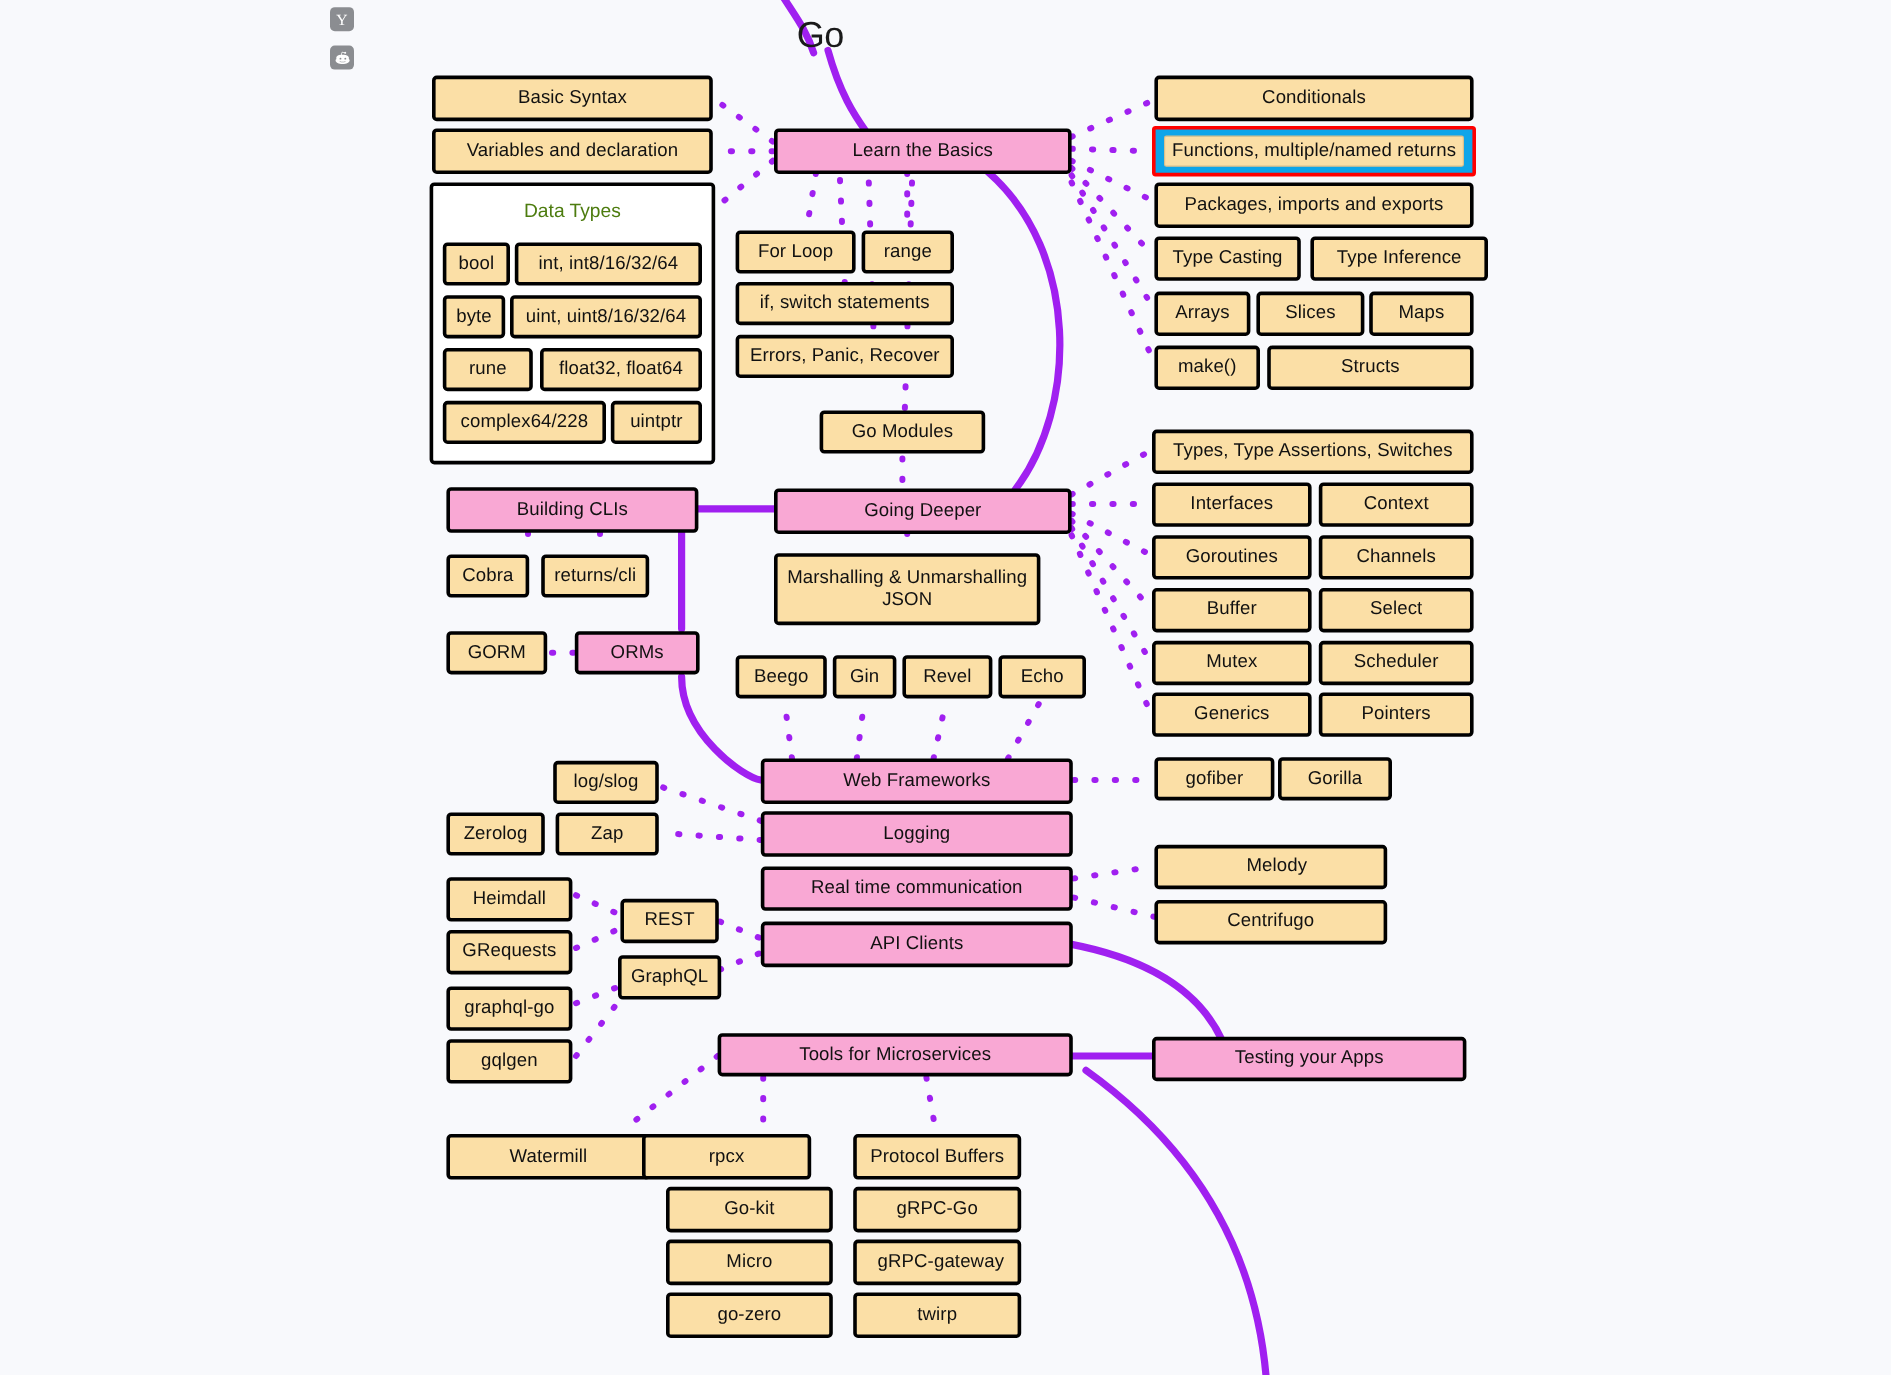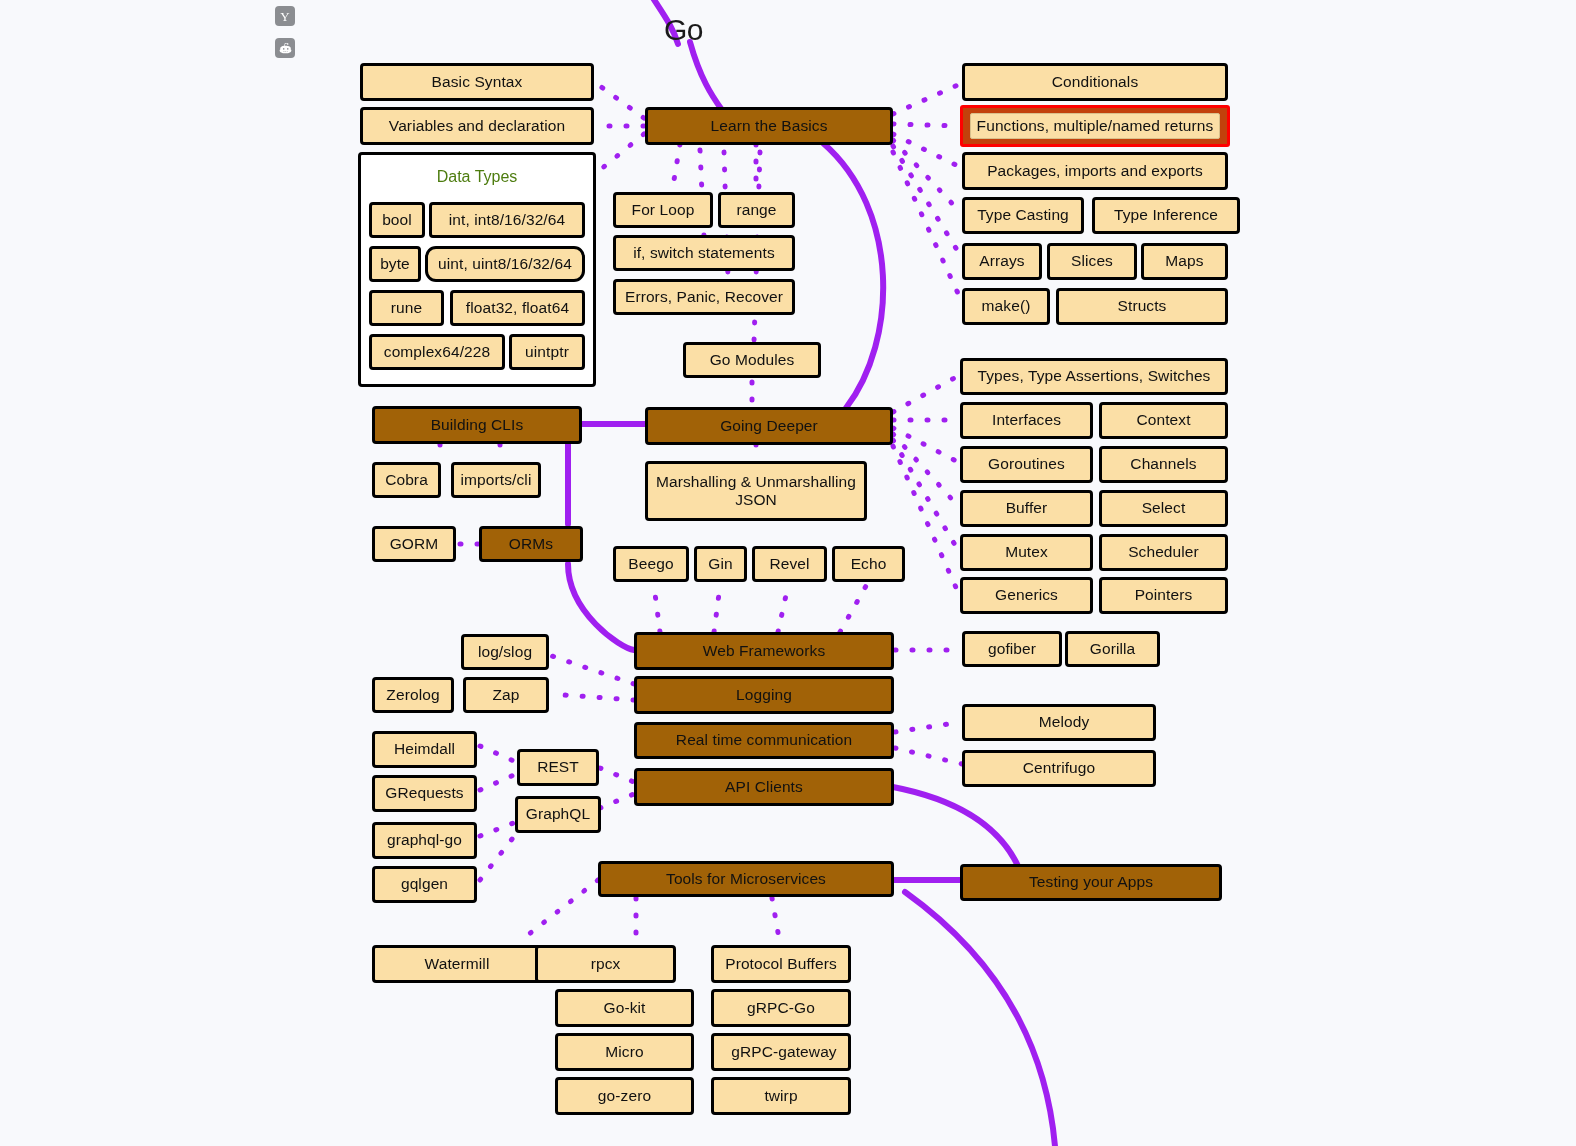--- a/index.html
+++ b/index.html
@@ -41,25 +41,25 @@
     align-items: center;
     justify-content: center;
     text-align: center;
     line-height: 1.18;
     color: #111;
     font-size: 15.5px;
     padding: 2px 6px;
     letter-spacing: 0.1px;
   }
   .node.tan     { background: #fbdfa6; }
-  .node.yellow  { background: #a16207; }
+  .node.yellow  { background: #f9a8d4; }
 
   
   .node.highlight {
-    background: #c2410c;
+    background: #0ea5e9;
     border: 3px solid #ff0000;
     padding: 5px 7px;
     border-radius: 3px;
   }
   .node.highlight .inner {
     background: #fbdfa6;
     border: 1px solid #d9c08c;
     border-radius: 2px;
     width: 100%;
     height: 100%;
@@ -225,21 +225,21 @@
 
   <div class="node tan" style="left:369px; top:202px; width:56px; height:36px;">
     <span>bool</span>
   </div>
   <div class="node tan" style="left:429px; top:202px; width:156px; height:36px;">
     <span>int, int8/16/32/64</span>
   </div>
   <div class="node tan" style="left:369px; top:246px; width:52px; height:36px;">
     <span>byte</span>
   </div>
-  <div class="node tan" style="left:425px; top:246px; width:160px; height:36px;border-radius:11px;">
+  <div class="node tan" style="left:425px; top:246px; width:160px; height:36px;">
     <span>uint, uint8/16/32/64</span>
   </div>
   <div class="node tan" style="left:369px; top:290px; width:75px; height:36px;">
     <span>rune</span>
   </div>
   <div class="node tan" style="left:450px; top:290px; width:135px; height:36px;">
     <span>float32, float64</span>
   </div>
   <div class="node tan" style="left:369px; top:334px; width:136px; height:36px;">
     <span>complex64/228</span>
@@ -342,21 +342,21 @@
     <span>Pointers</span>
   </div>
 
   <div class="node yellow" style="left:372px; top:406px; width:210px; height:38px;">
     <span>Building CLIs</span>
   </div>
   <div class="node tan" style="left:372px; top:462px; width:69px; height:36px;">
     <span>Cobra</span>
   </div>
   <div class="node tan" style="left:451px; top:462px; width:90px; height:36px;">
-    <span>imports/cli</span>
+    <span>returns/cli</span>
   </div>
   <div class="node tan" style="left:372px; top:526px; width:84px; height:36px;">
     <span>GORM</span>
   </div>
   <div class="node yellow" style="left:479px; top:526px; width:104px; height:36px;">
     <span>ORMs</span>
   </div>
 
   <div class="node tan" style="left:613px; top:546px; width:76px; height:36px;">
     <span>Beego</span>

